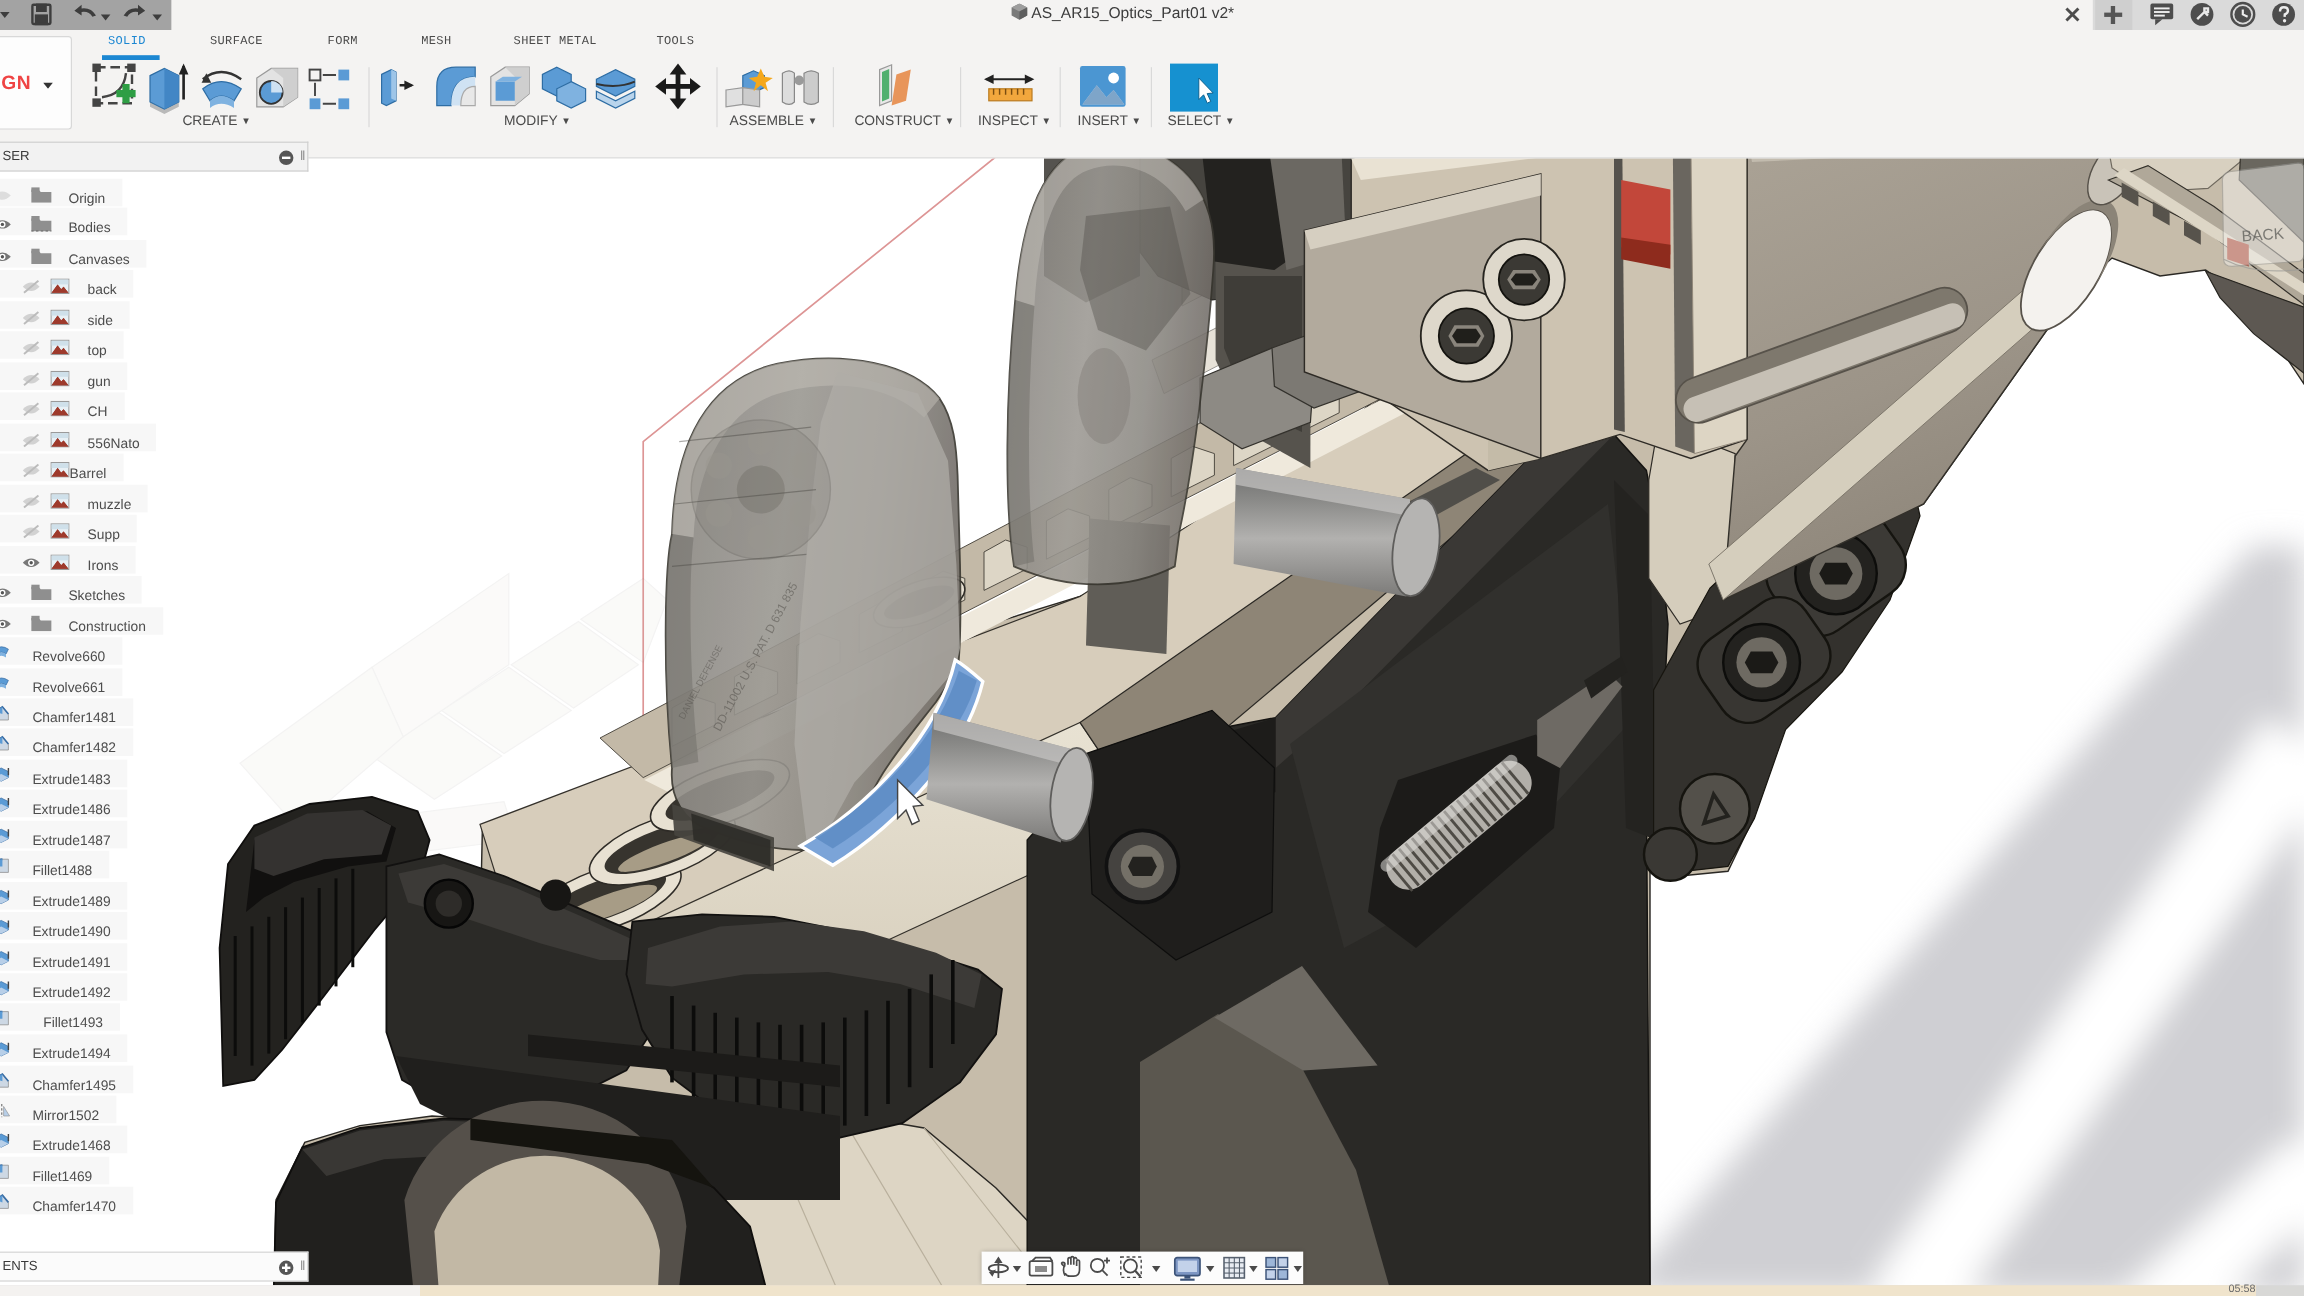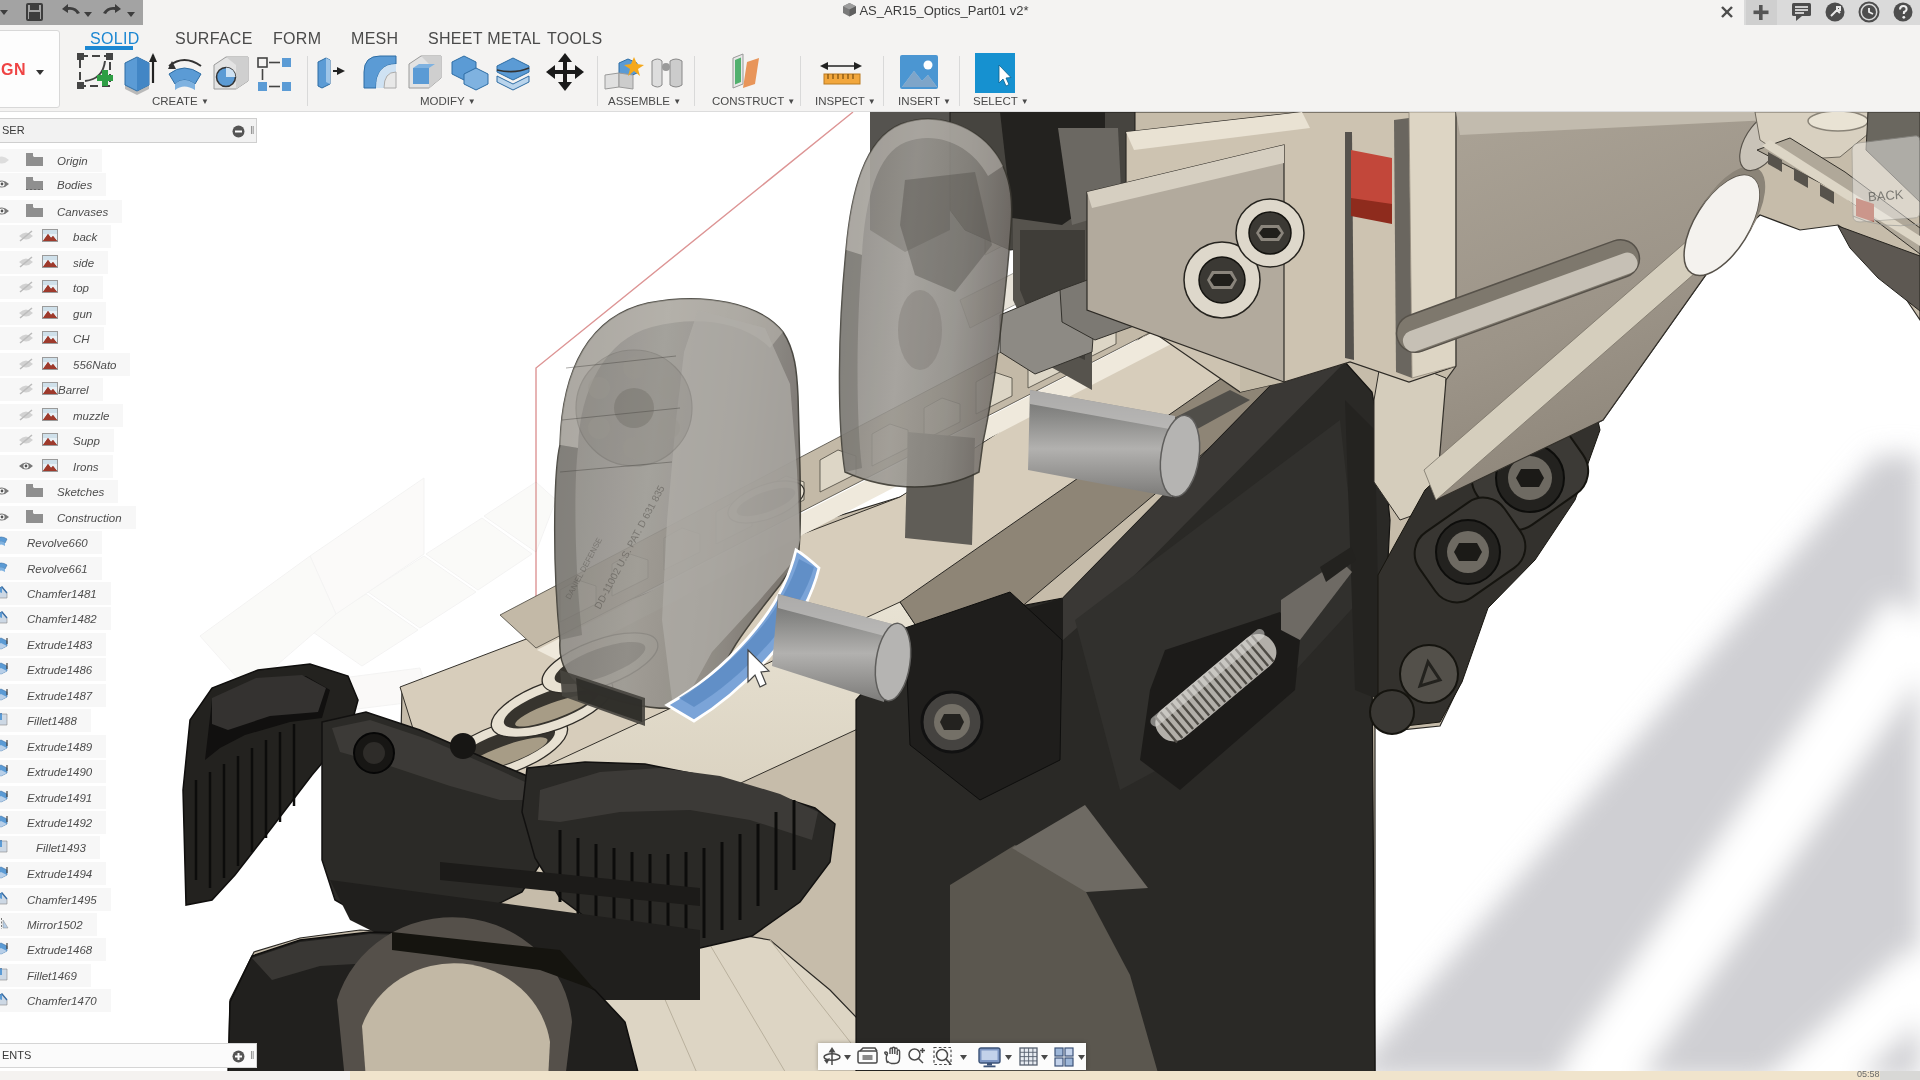--- a/index.html
+++ b/index.html
@@ -1,31 +1,31 @@
 <!DOCTYPE html>
 <html><head>
 <meta charset="utf-8">
 <style>
   html,body{margin:0;padding:0;width:1920px;height:1080px;overflow:hidden;
     font-family:"Liberation Sans",sans-serif;background:#fff;}
   #scene{position:absolute;left:0;top:0;width:1920px;height:1080px;}
-  #chrome{position:absolute;left:0;top:0;width:1920px;height:112px;background:#f4f3f2;
+  #chrome{position:absolute;left:0;top:0;width:1920px;height:132px;background:#f4f3f2;
     border-bottom:1px solid #dcdcdc;box-sizing:border-box;}
   #title{position:absolute;left:0;top:0;width:1870px;height:24px;text-align:center;
     font-size:13px;color:#3c3c3c;line-height:22px;}
-  .tab{position:absolute;top:30px;font-size:16px;color:#4a4a4a;letter-spacing:.3px;}
+  .tab{position:absolute;top:30px;font-size:10px;color:#4a4a4a;letter-spacing:.3px;font-family:Liberation Mono, monospace;}
   #solidline{position:absolute;left:85px;top:46px;width:48px;height:4px;background:#1c87d2;}
   .grplabel{position:absolute;top:95px;font-size:11.5px;color:#4a4a4a;}
   .car{font-size:8px;vertical-align:1px;color:#4a4a4a;}
   .sep{position:absolute;top:56px;height:50px;width:1px;background:#d9d9d9;}
   #designbox{position:absolute;left:-14px;top:30px;width:72px;height:76px;background:#fdfdfd;
     border:1px solid #d8d8d8;border-radius:3px;}
   #designbox span{position:absolute;left:14px;top:30px;font-size:16px;color:#ef4444;font-weight:bold;letter-spacing:.5px;}
-  .brow{position:absolute;height:23px;display:inline-flex;align-items:center;
-    font-size:11.5px;color:#4d4d4d;background:rgba(246,246,246,.93);white-space:nowrap;font-style:italic;}
+  .brow{position:absolute;height:23px;display:inline-flex;align-items:flex-end;
+    font-size:11.5px;color:#4d4d4d;background:rgba(246,246,246,.93);white-space:nowrap;}
   #bheader{position:absolute;left:0;top:118px;width:257px;height:25px;background:#f2f2f2;
     border:1px solid #cfcfcf;border-left:none;box-sizing:border-box;font-size:11px;color:#3a3a3a;}
   #comments{position:absolute;left:0;top:1043px;width:257px;height:25px;background:#fbfbfb;
     border:1px solid #d5d5d5;border-left:none;box-sizing:border-box;font-size:11px;color:#3a3a3a;}
   #botstrip{position:absolute;left:0;top:1071px;width:1920px;height:9px;background:#d8d8d6;}
   #botstrip .bl{position:absolute;left:0;top:0;width:350px;height:9px;background:#f4f2f0;}
   #botstrip .bm{position:absolute;left:350px;top:0;width:1530px;height:9px;background:#f0e4cc;}
   #navbar{position:absolute;left:818px;top:1043px;width:268px;height:27px;background:#fcfcfc;
     box-shadow:0 0 4px rgba(0,0,0,.3);}
 </style>

